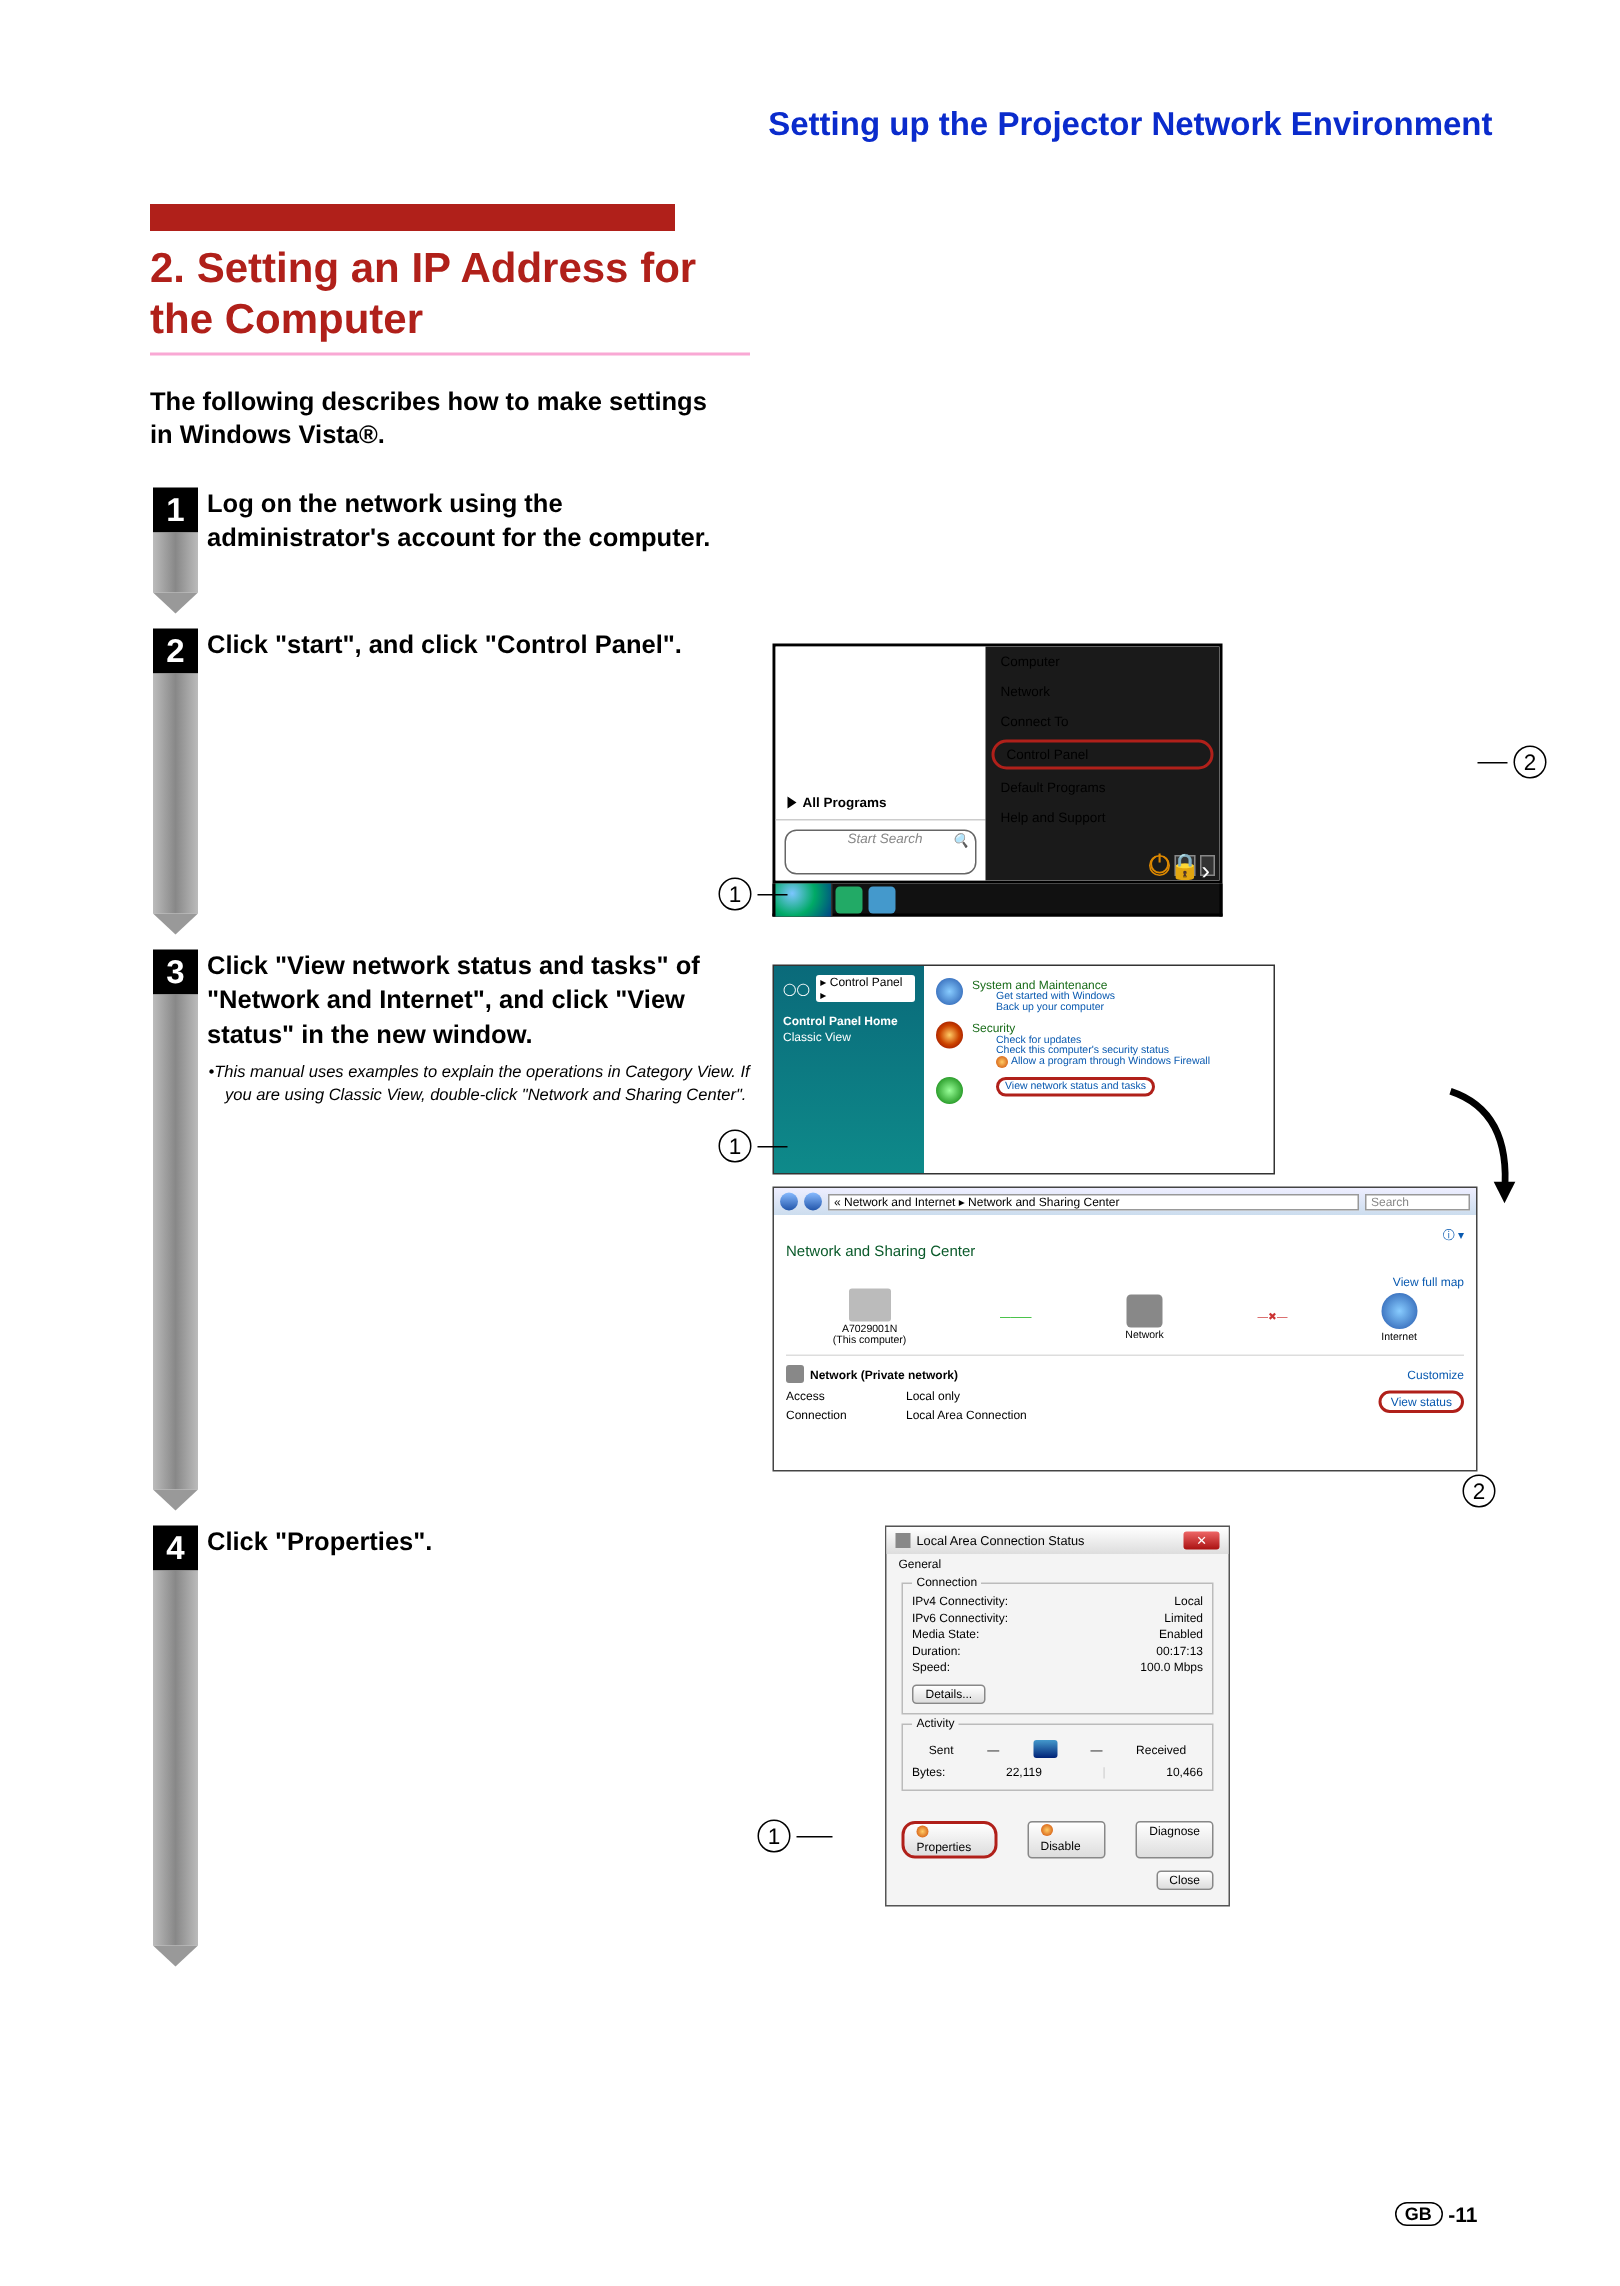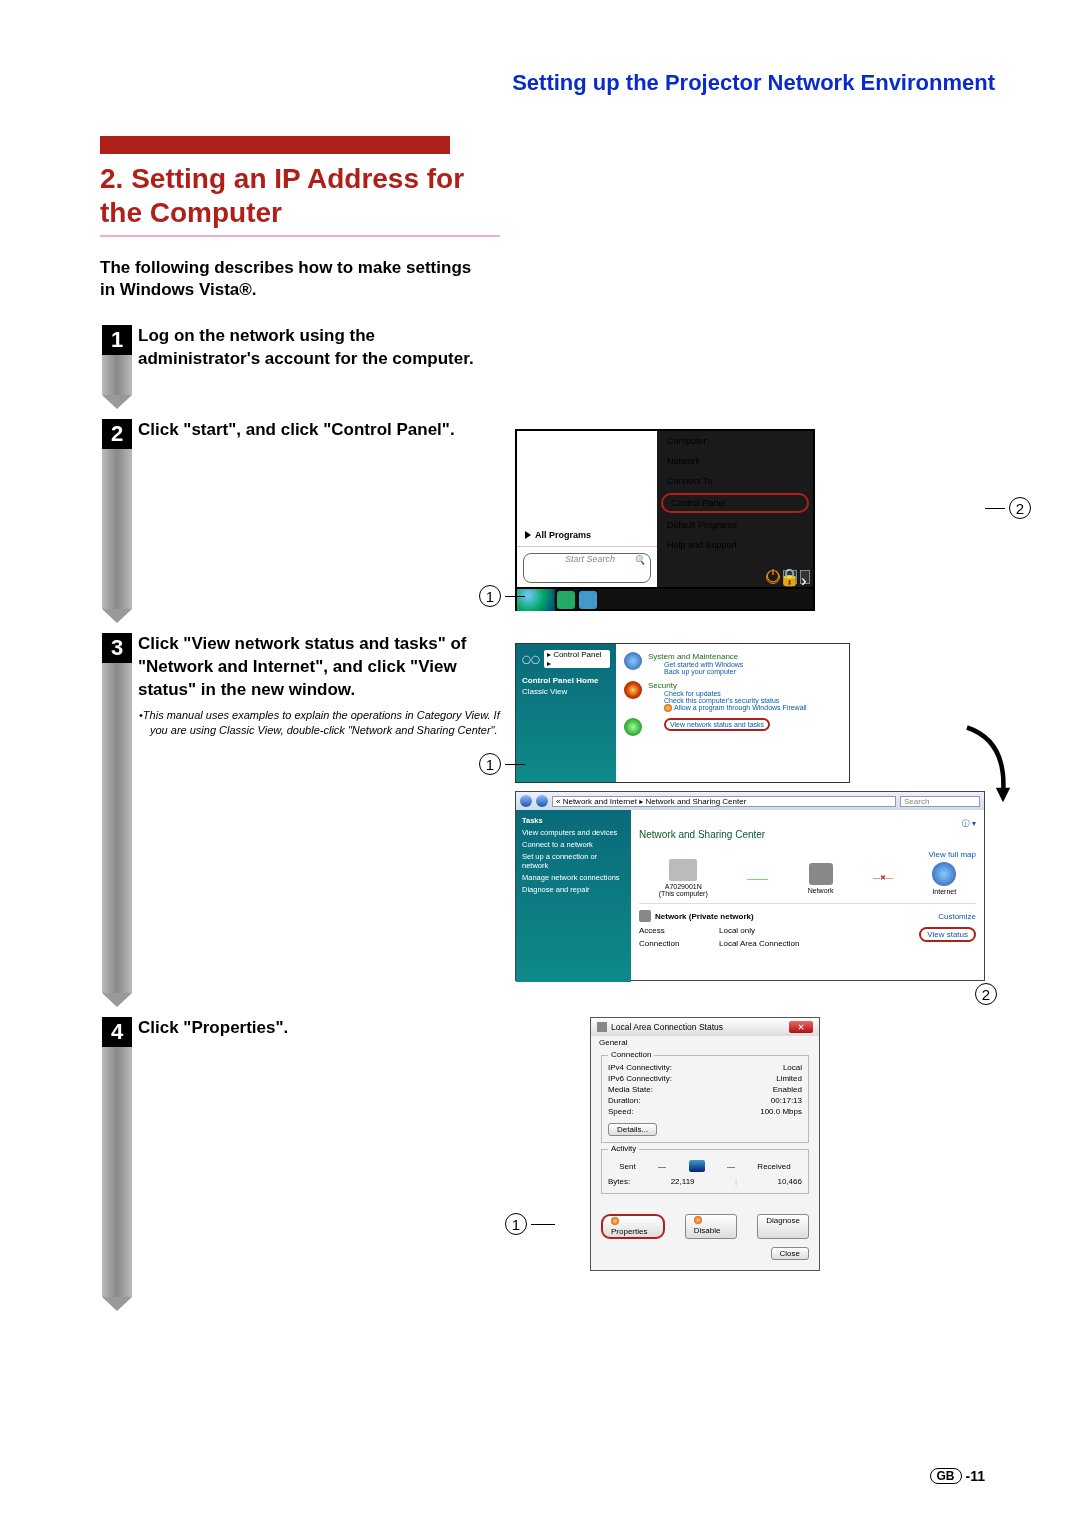--- a/index.html
+++ b/index.html
@@ -307,31 +307,23 @@
           <span class="circ">1</span>
           <div class="callout-line" style="width:20px;"></div>
         </div>
       </div>
 
       <div class="nsc">
         <div class="nsc-top">
           <div class="nav"></div>
           <div class="nav"></div>
           <div style="flex:1;background:#fff;border:1px solid #999;padding:0 3px;">« Network and Internet ▸ Network and Sharing Center</div>
-          <div style="width:80px;background:#fff;border:1px solid #999;padding:0 3px;color:#888;">Search</div>
+          <div style="width:70px;background:#fff;border:1px solid #999;padding:0 3px;color:#888;">Search</div>
         </div>
         <div class="nsc-body">
-          <div class="nsc-side">
-            <div style="font-weight:bold;">Tasks</div>
-            <div>View computers and devices</div>
-            <div>Connect to a network</div>
-            <div>Set up a connection or network</div>
-            <div>Manage network connections</div>
-            <div>Diagnose and repair</div>
-          </div>
           <div class="nsc-main">
             <div style="text-align:right;color:#0a5ab0;font-size:8px;">ⓘ ▾</div>
             <div class="nsc-title">Network and Sharing Center</div>
             <div style="text-align:right;color:#0a5ab0;">View full map</div>
             <div class="nsc-net">
               <div><div style="width:28px;height:22px;background:#bbb;margin:0 auto 2px;border-radius:2px;"></div><span style="white-space:pre-line;">A7029001N
 (This computer)</span></div>
               <div style="color:#0a0;">———</div>
               <div><div style="width:24px;height:22px;background:#888;margin:0 auto 2px;border-radius:3px;"></div><span>Network</span></div>
               <div style="color:#c33;">—✖—</div>

